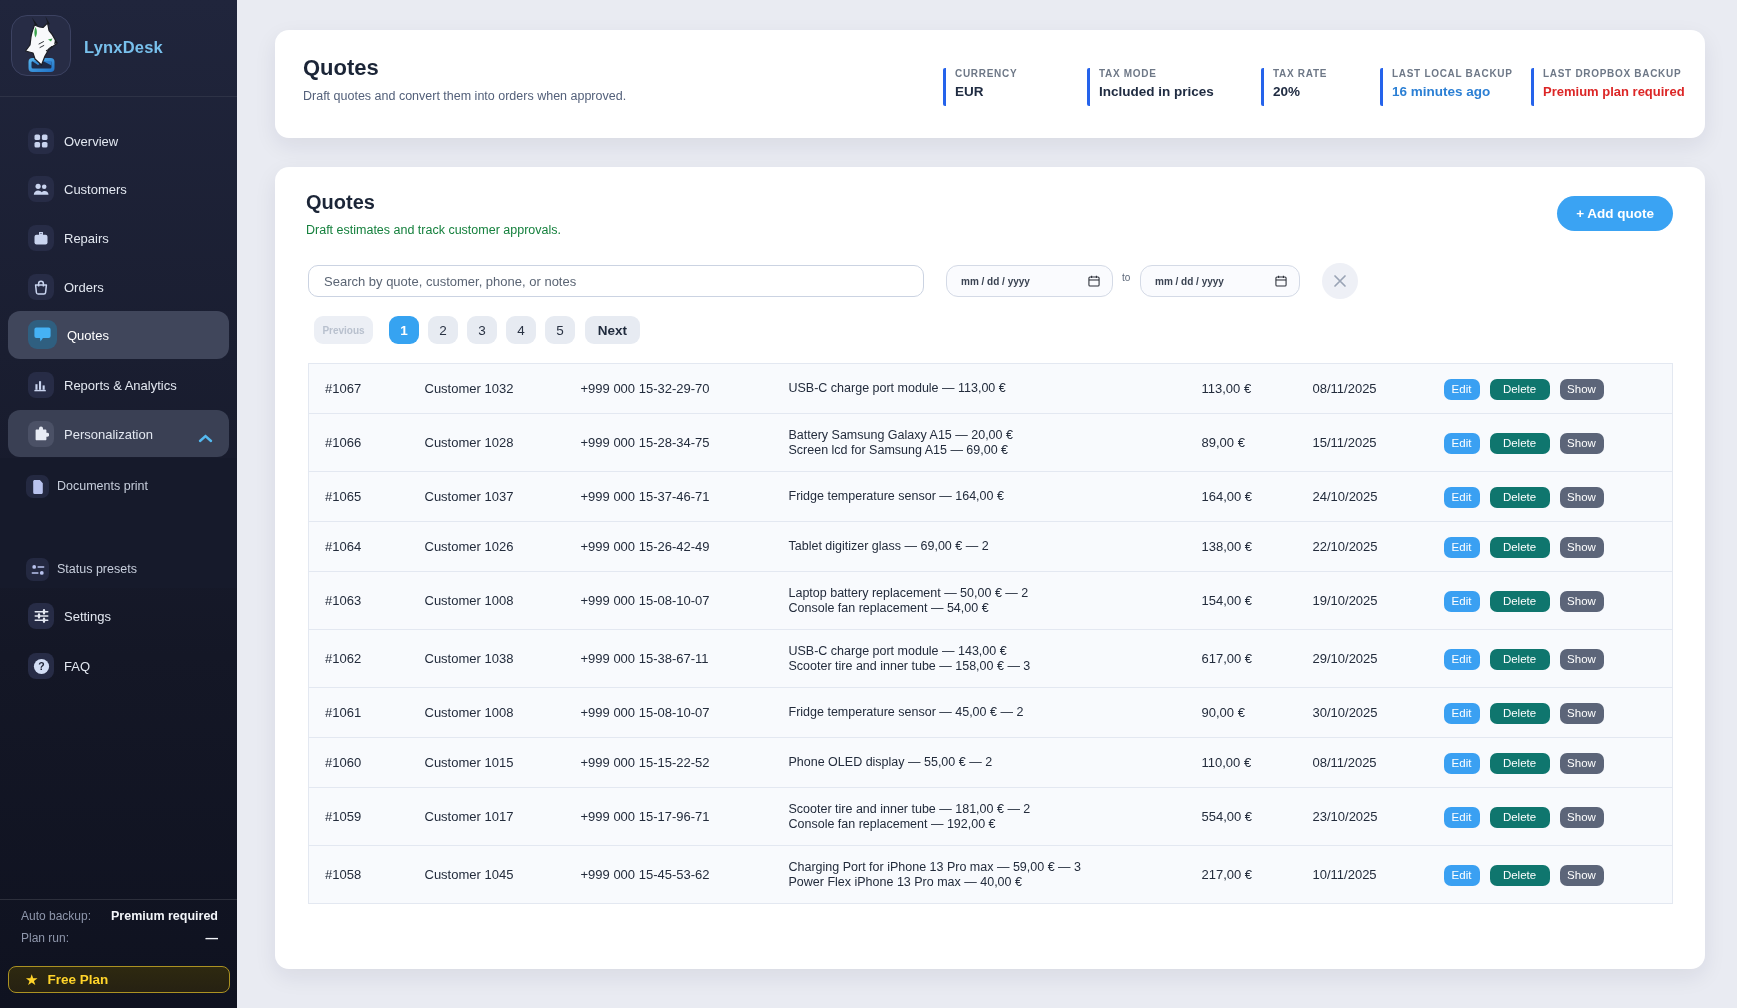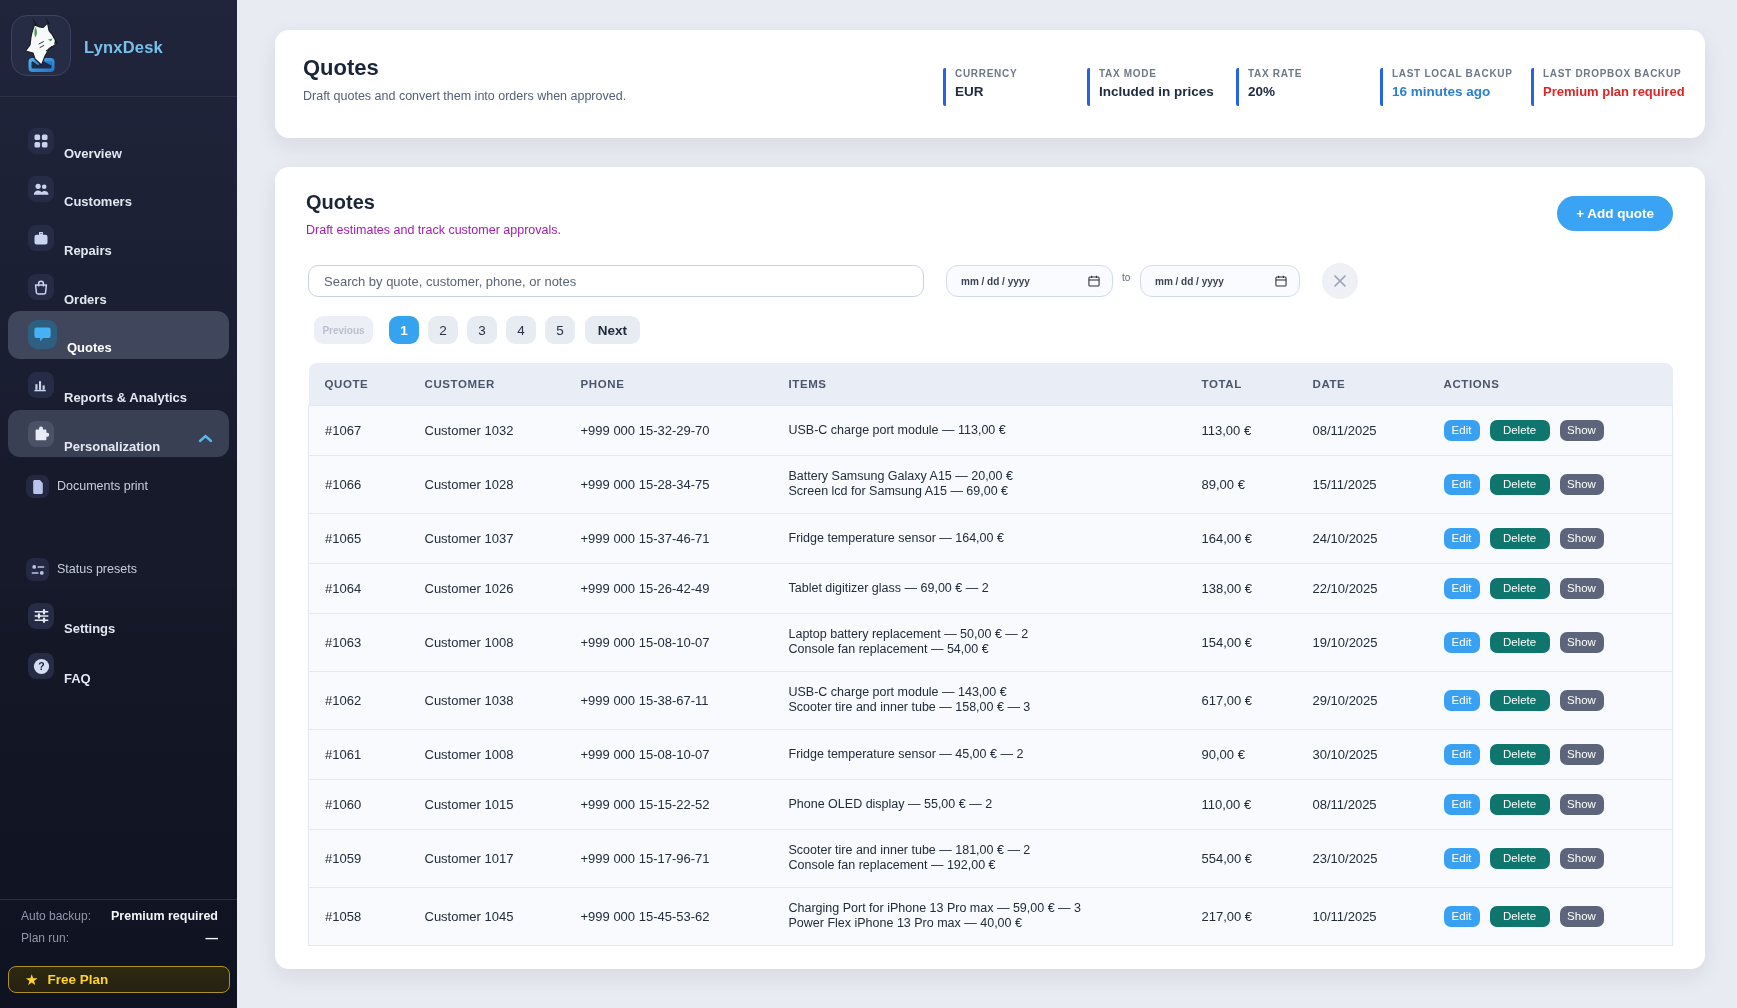--- a/index.html
+++ b/index.html
@@ -8,22 +8,22 @@
 
 .sidebar { position:absolute; left:0; top:0; width:237px; height:1008px;
   background:linear-gradient(180deg,#20253c 0%, #1a1e31 35%, #141726 65%, #0f1220 100%); }
 .logo-box { position:absolute; left:11px; top:15px; width:60px; height:61px; border-radius:16px;
   background:#272c45; border:1px solid #3c4261; }
 .logo-name { position:absolute; left:84px; top:38px; font-size:16.5px; font-weight:bold; color:#78c0ec; letter-spacing:.2px; }
 .side-div { position:absolute; left:0; top:96px; width:237px; border-top:1px solid rgba(255,255,255,.07); }
 .nav-item { position:absolute; left:8px; width:221px; height:48px; }
 .nav-item .ibox { position:absolute; left:20px; top:11px; width:26px; height:26px; border-radius:8px; background:#272c46;
   display:flex; align-items:center; justify-content:center; }
-.nav-item .lbl { position:absolute; left:56px; top:12px; height:48px; display:flex; align-items:center;
-  font-size:13px; font-weight:bold; color:#e2e7f0; }
+.nav-item .lbl { position:absolute; left:56px; top:0; height:48px; display:flex; align-items:center;
+  font-size:13px; font-weight:normal; color:#e2e7f0; }
 .nav-active { background:#40465b; border-radius:12px; }
 .nav-active .ibox { background:#2f5f80; width:29px; height:29px; top:9px; border-radius:9px; }
 .nav-pers { background:#3a4054; border-radius:12px;text-align:right; }
 .nav-pers .ibox { background:#4b5166; }
 .chev { position:absolute; right:16px; top:19px; }
 .submenu { position:absolute; left:0; top:458px; width:237px; height:130px; background:#161a2b; }
 .sub-item { position:absolute; left:0; width:237px; height:42px; }
 .sub-item .ibox { position:absolute; left:26px; top:10px; width:23px; height:23px; border-radius:7px; background:#242941;
   display:flex; align-items:center; justify-content:center; }
 .sub-item .lbl { position:absolute; left:57px; top:0; height:42px; display:flex; align-items:center;
@@ -40,21 +40,21 @@
 .card { position:absolute; background:#fff; border-radius:14px; box-shadow:0 8px 22px rgba(20,30,60,.08); }
 .card1 { left:275px; top:30px; width:1430px; height:108px; }
 .card1 h1 { position:absolute; left:28px; top:25px; font-size:22px; font-weight:800; color:#1b2537; }
 .card1 .sub { position:absolute; left:28px; top:59px; font-size:12.5px; color:#53607a; }
 .stat { position:absolute; top:38px; border-left:3.5px solid #2563eb; border-radius:2px; padding-left:9px; height:38px; }
 .stat .sl { font-size:10px; font-weight:bold; color:#6e7887; letter-spacing:.7px; }
 .stat .sv { margin-top:5px; font-size:13.5px; font-weight:bold; color:#202c42; }
 .sv.blue { color:#2b7fd4; } .sv.red { color:#dc2626; font-size:13px; }
 .card2 { left:275px; top:167px; width:1430px; height:802px; }
 .card2 h2 { position:absolute; left:31px; top:24px; font-size:20px; font-weight:800; color:#1b2537; }
-.card2 .sub { position:absolute; left:31px; top:56px; font-size:12.5px; color:#a21caf; }
+.card2 .sub { position:absolute; left:31px; top:56px; font-size:12.5px; color:#15803d; }
 .addq { position:absolute; right:32px; top:29px; height:35px; border-radius:18px; background:#3aa3f3;
   color:#fff; font-size:13.5px; font-weight:bold; display:flex; align-items:center; padding:0 19px; }
 .search { position:absolute; left:33px; top:98px; width:616px; height:32px; border:1.5px solid #cbd3e2; border-radius:10px;
   background:#fff; display:flex; align-items:center; padding-left:15px; font-size:13px; color:#5b6574; }
 .dinput { position:absolute; top:98px; height:32px; border:1.5px solid #d4dae6; border-radius:12px; background:#fafbfe;
   display:flex; align-items:center; padding:0 12px 0 14px; }
 .dinput .ph { font-size:10px; font-weight:bold; color:#3a4352; letter-spacing:0; }
 .dinput svg { margin-left:auto; }
 .tolbl { position:absolute; top:105px; font-size:10px; color:#5c6778; }
 .clearx { position:absolute; left:1047px; top:96px; width:36px; height:36px; border-radius:50%; background:#eef0f6;
@@ -240,21 +240,21 @@
   <h1>Quotes</h1>
   <div class="sub">Draft quotes and convert them into orders when approved.</div>
   <div class="stat" style="left:668px">
       <div class="sl">CURRENCY</div>
       <div class="sv">EUR</div>
     </div>
   <div class="stat" style="left:812px">
       <div class="sl">TAX MODE</div>
       <div class="sv">Included in prices</div>
     </div>
-  <div class="stat" style="left:961px">
+  <div class="stat" style="left:986px">
       <div class="sl">TAX RATE</div>
       <div class="sv">20%</div>
     </div>
   <div class="stat" style="left:1105px">
       <div class="sl">LAST LOCAL BACKUP</div>
       <div class="sv blue">16 minutes ago</div>
     </div>
   <div class="stat" style="left:1256px">
       <div class="sl">LAST DROPBOX BACKUP</div>
       <div class="sv red">Premium plan required</div>
@@ -301,29 +301,20 @@
     <colgroup>
         <col style="width:100px">
         <col style="width:156px">
         <col style="width:208px">
         <col style="width:413px">
         <col style="width:111px">
         <col style="width:131px">
         <col style="width:245px">
       </colgroup>
     <tbody>
-        <tr>
-          <th>QUOTE</th>
-          <th>CUSTOMER</th>
-          <th>PHONE</th>
-          <th>ITEMS</th>
-          <th>TOTAL</th>
-          <th>DATE</th>
-          <th>ACTIONS</th>
-        </tr>
     <tr class="first">
           <td>#1067</td>
           <td>Customer 1032</td>
           <td>+999 000 15-32-29-70</td>
           <td class="items">USB-C charge port module — 113,00 €</td>
           <td>113,00 €</td>
           <td>08/11/2025</td>
           <td><span class="btn b-edit">Edit</span><span class="btn b-del">Delete</span><span class="btn b-show">Show</span></td>
         </tr>
     <tr>

